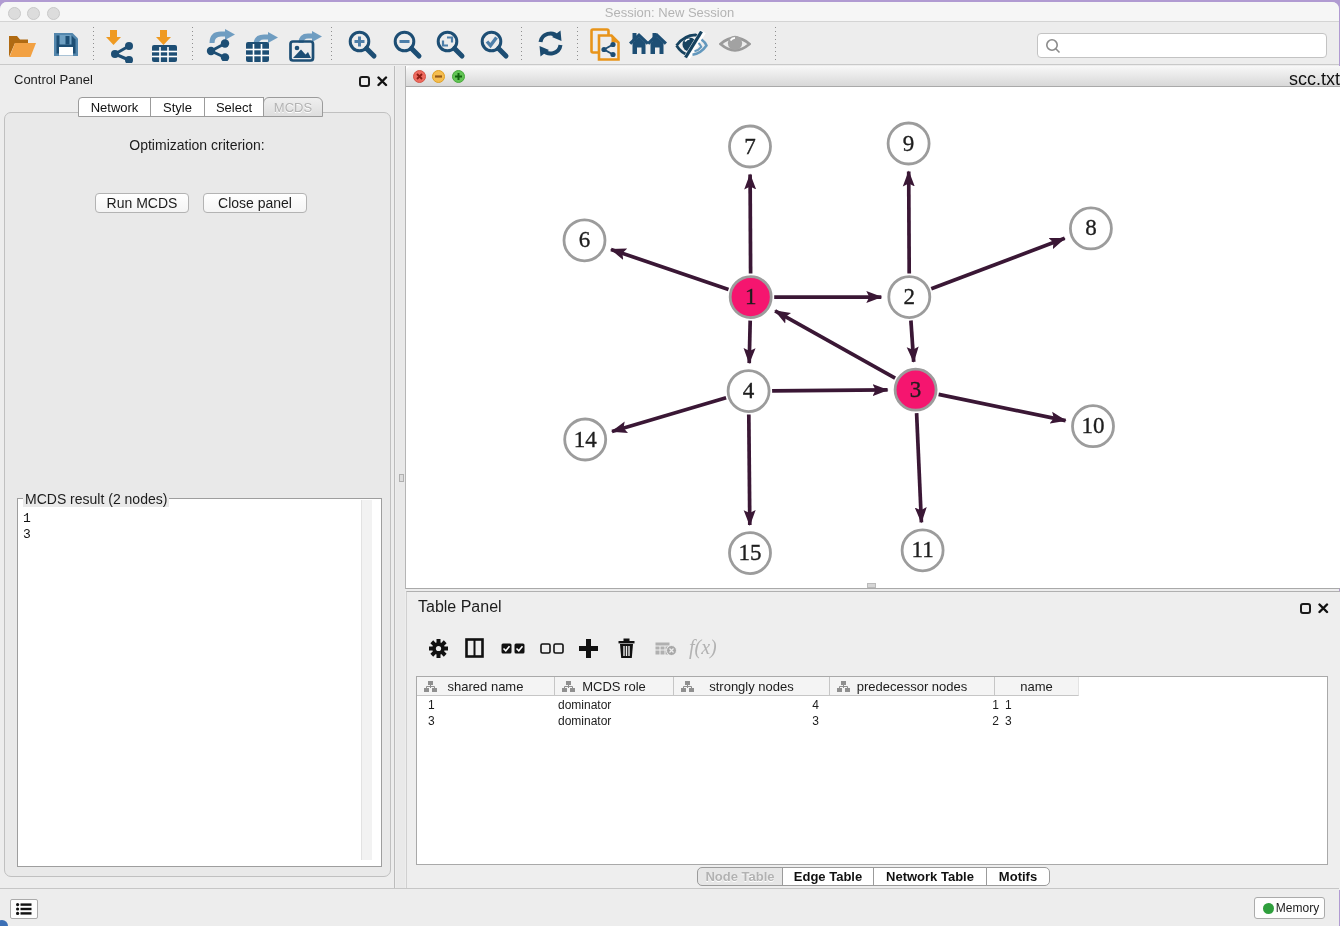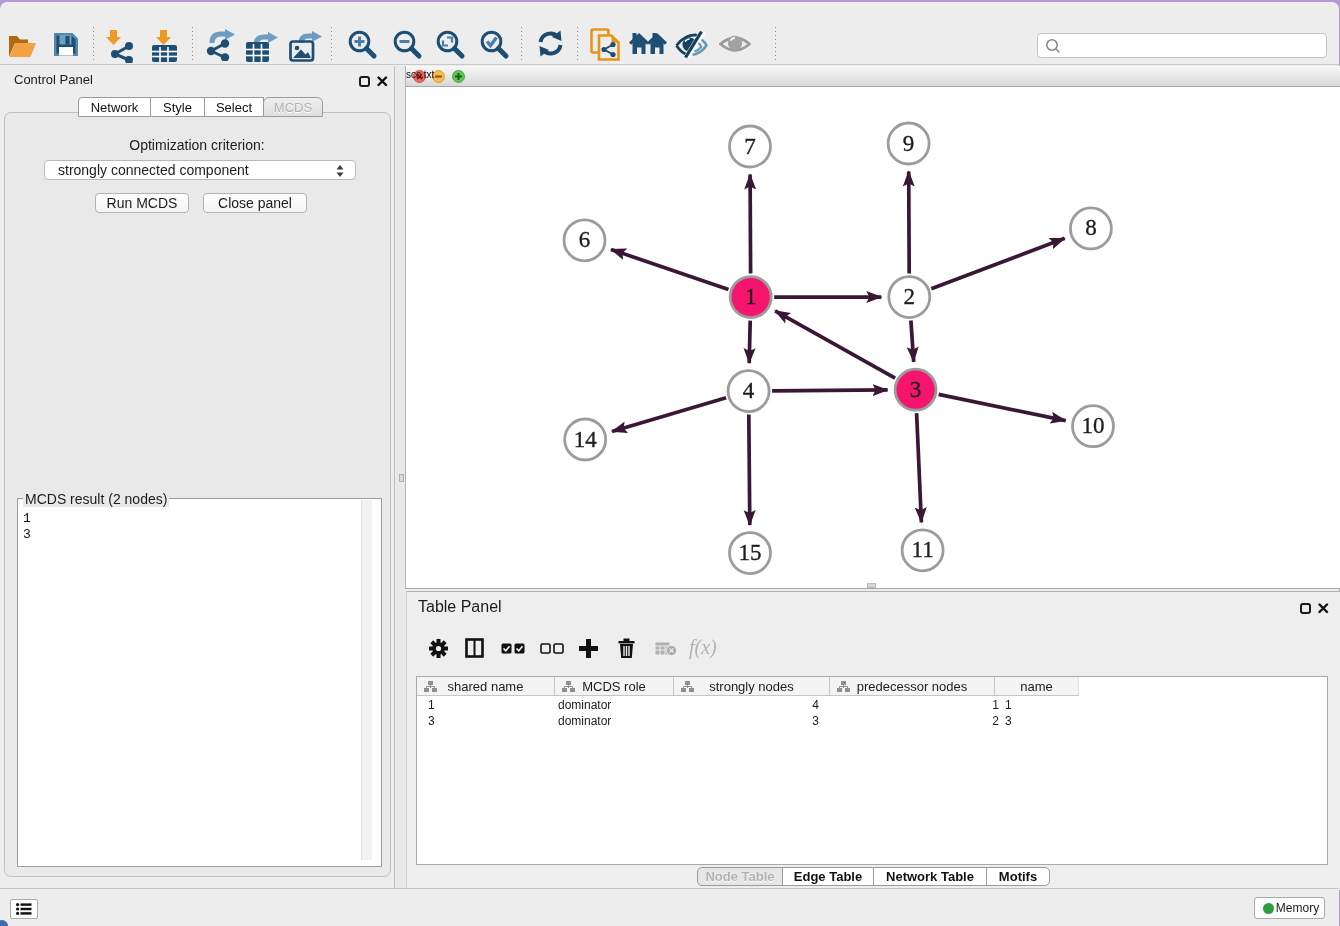--- a/index.html
+++ b/index.html
@@ -23,21 +23,21 @@
 .btn{position:absolute;top:127px;height:20px;background:linear-gradient(#ffffff,#f4f4f4);border:1px solid #b3b3b3;border-radius:4px;font-size:14px;color:#1c1c1c;text-align:center;line-height:19px}
 #fieldset{position:absolute;left:17px;top:432px;width:365px;height:369px;border:1px solid #9e9e9e;background:#fff}
 #legend{position:absolute;left:5px;top:-8px;background:#e9e9e9;font-size:14px;color:#1c1c1c;padding:0 2px}
 #scrolltrack{position:absolute;right:9px;top:1px;width:11px;height:360px;background:#f2f2f2;border-left:1px solid #e2e2e2}
 
 #vsplit{position:absolute;left:396px;top:64px;width:9px;height:822px;background:#e9e9e9}
 
 #netwin{position:absolute;left:405px;top:64px;width:935px;height:523px;background:#fff;border-left:1px solid #b5b5b5;border-bottom:1px solid #a9a9a9}
 #nettitle{position:absolute;left:0;top:0;width:100%;height:21px;background:linear-gradient(#f8f8f8,#d8d8d8);border-bottom:1px solid #a9a9a9;border-radius:5px 0 0 0}
 .mtl{position:absolute;top:4px;width:13px;height:13px;border-radius:50%}
-#netname{position:absolute;top:3px;width:100%;text-align:left;font-size:10px;color:#111}
+#netname{position:absolute;top:3px;width:100%;text-align:right;font-size:18px;color:#111}
 
 #tpanel{position:absolute;left:406px;top:589px;width:934px;height:299px;background:#eee;border-top:1px solid #b0b0b0;border-left:1px solid #d0d0d0}
 #tphead{position:absolute;left:11px;top:6px;font-size:16px;color:#1c1c1c}
 #ttable{position:absolute;left:9px;top:84px;width:912px;height:189px;background:#fff;border:1px solid #a9a9a9}
 .th{position:absolute;top:0;height:19px;background:#f4f4f4;border-right:1px solid #c6c6c6;border-bottom:1px solid #c6c6c6;font-size:13px;color:#1c1c1c;text-align:center;line-height:19px}
 .td{position:absolute;font-size:12px;color:#1c1c1c;height:16px;line-height:16px}
 .btab{position:absolute;top:275px;height:19px;background:#fff;border:1px solid #9b9b9b;font-size:13px;color:#111;text-align:center;line-height:17px;font-weight:bold}
 
 #statusbar{position:absolute;left:0;top:886px;width:100%;height:37px;background:#ededed;border-top:1px solid #c6c6c6}
 #listbtn{position:absolute;left:10px;top:10px;width:28px;height:20px;background:#fdfdfd;border:1px solid #ababab;border-radius:2px}
@@ -54,20 +54,26 @@
         <rect x="0" y="7" width="5" height="4"></rect>
         <rect x="8" y="7" width="5" height="4"></rect>
         <path d="M6.5,4 v2 M2.5,7 v-1.5 h8 V7 M6.5,4 v3" stroke="#8f8f8f" fill="none" stroke-width="1"></path>
       </g>
 <g id="xmark">
         <path d="M1.5,1.5 L9,9 M9,1.5 L1.5,9" stroke="#111" stroke-width="2.4" stroke-linecap="round"></path>
       </g>
 </defs>
   </svg>
 <div id="win">
+ <div id="titlebar">
+  <div class="tl" style="left:8px"></div>
+  <div class="tl" style="left:27px"></div>
+  <div class="tl" style="left:47px"></div>
+  <div id="wtitle">Session: New Session</div>
+ </div>
  <div id="toolbar">
   <svg class="ticon" style="left:8px;top:11px" width="29" height="25">
     <polygon points="1,24 1,3 9,3 12,6.5 20,6.5 20,10 7,10 1,24" fill="#b06a12"></polygon>
     <polygon points="1.5,24 7,10 28,10 22.5,24" fill="#f2a143"></polygon>
   </svg>
   <svg class="ticon" style="left:53px;top:10px" width="26" height="25">
     <path d="M1,1 h18.5 l5.5,5.5 v17.5 h-24 z" fill="#5487ad"></path>
     <path d="M3.5,3.5 h15 l4,4 v14 h-19 z" fill="#1d4e74"></path>
     <rect x="6.5" y="3" width="12" height="9.5" fill="#6fa0c2"></rect>
     <rect x="12.5" y="4" width="4" height="8.5" fill="#1d4e74"></rect>
@@ -217,26 +223,20 @@
   <div class="sqbtn" style="left:359px;top:10px"></div>
   <svg class="xic" style="left:377px;top:10px" width="11" height="11">
         <use href="#xmark"></use>
       </svg>
   <div class="tab" style="left:78px;width:73px;border-radius:4px 0 0 0">Network</div>
   <div class="tab" style="left:150px;width:55px">Style</div>
   <div class="tab" style="left:204px;width:60px">Select</div>
   <div class="tab" style="left:263px;width:60px;background:linear-gradient(#efefef,#dedede);color:#b2b2b2;text-shadow:0 1px 0 #fff;border-radius:6px 6px 0 0">MCDS</div>
   <div id="inset"></div>
   <div id="optlabel">Optimization criterion:</div>
-  <div id="combo">strongly connected component
-  <svg style="position:absolute;right:11px;top:4px" width="8" height="12">
-          <polygon points="4,0 7.5,4.5 0.5,4.5" fill="#3c3c3c"></polygon>
-          <polygon points="4,12 7.5,7.5 0.5,7.5" fill="#3c3c3c"></polygon>
-        </svg>
- </div>
   <div class="btn" style="left:95px;width:94px">Run MCDS</div>
   <div class="btn" style="left:203px;width:104px">Close panel</div>
   <div id="fieldset">
     <div id="legend">MCDS result (2 nodes)</div>
     <div style="position:absolute;left:5px;top:12px;font-family:'Liberation Mono',monospace;font-size:13px;color:#111;line-height:16px">1<br>3</div>
     <div id="scrolltrack"></div>
   </div>
  </div>
  <div id="vsplit">
       <div style="position:absolute;left:3px;top:408px;width:5px;height:8px;background:#dcdcdc;border:1px solid #b0b0b0"></div>

